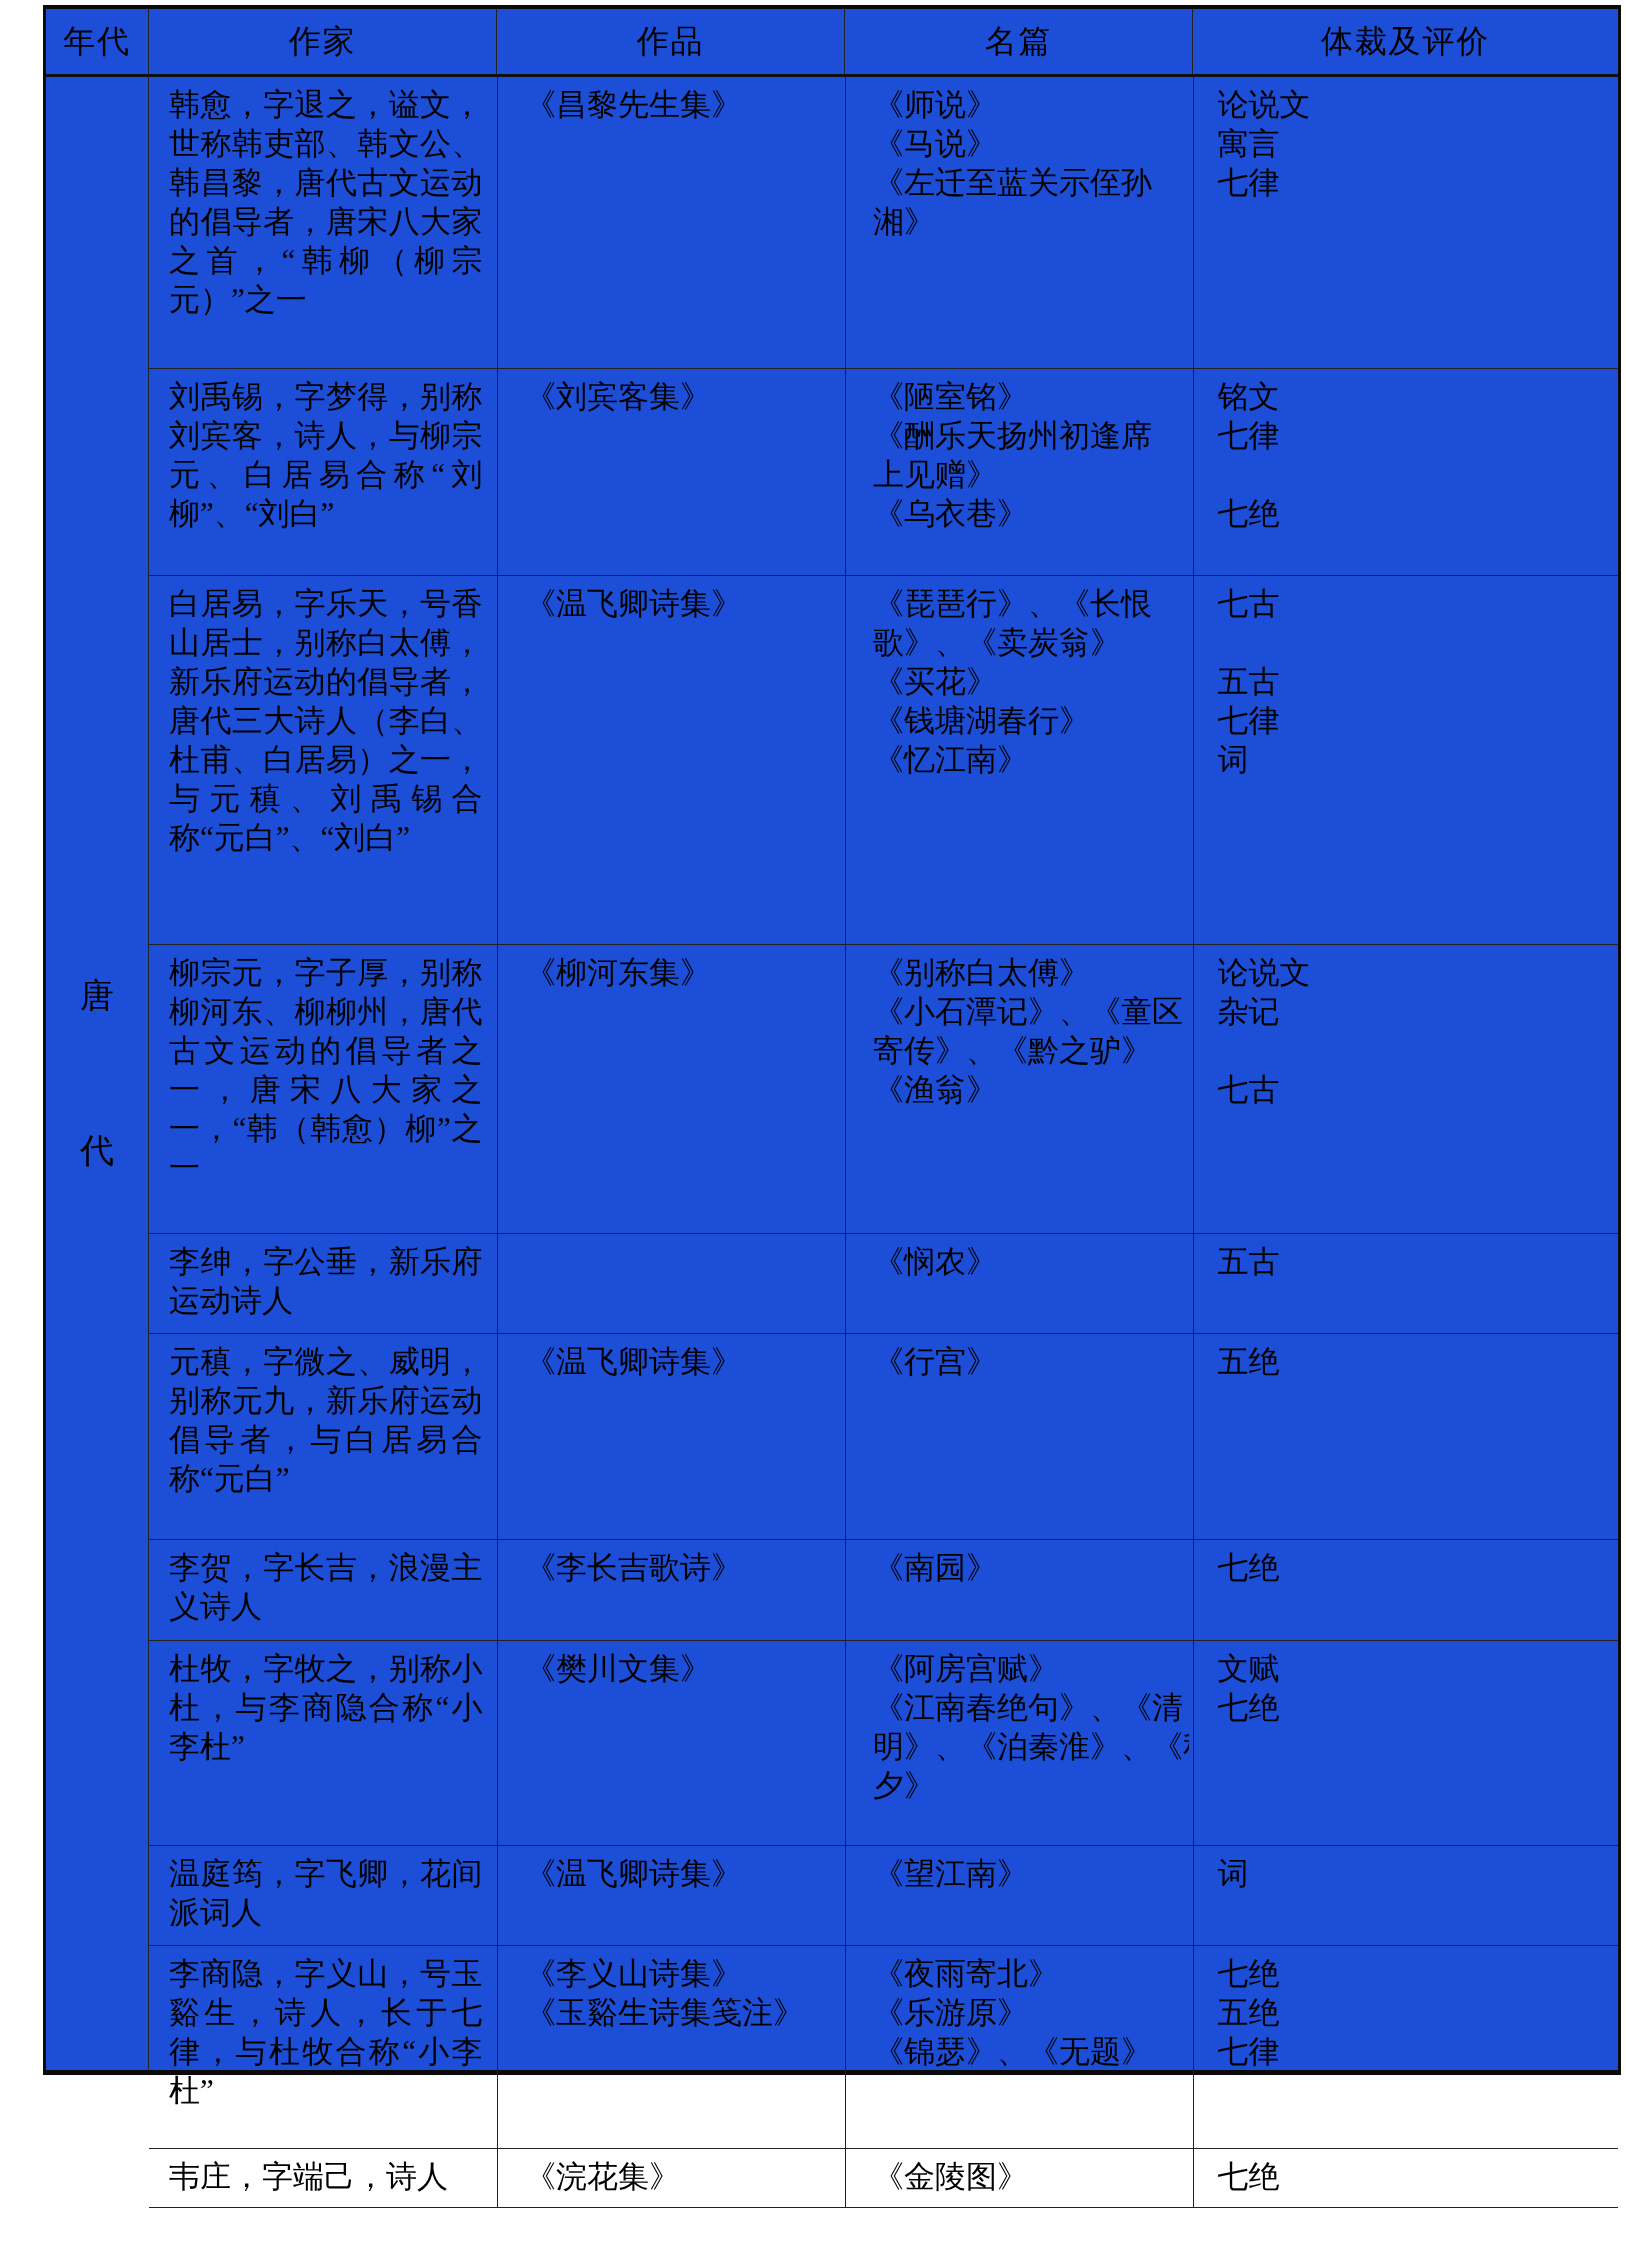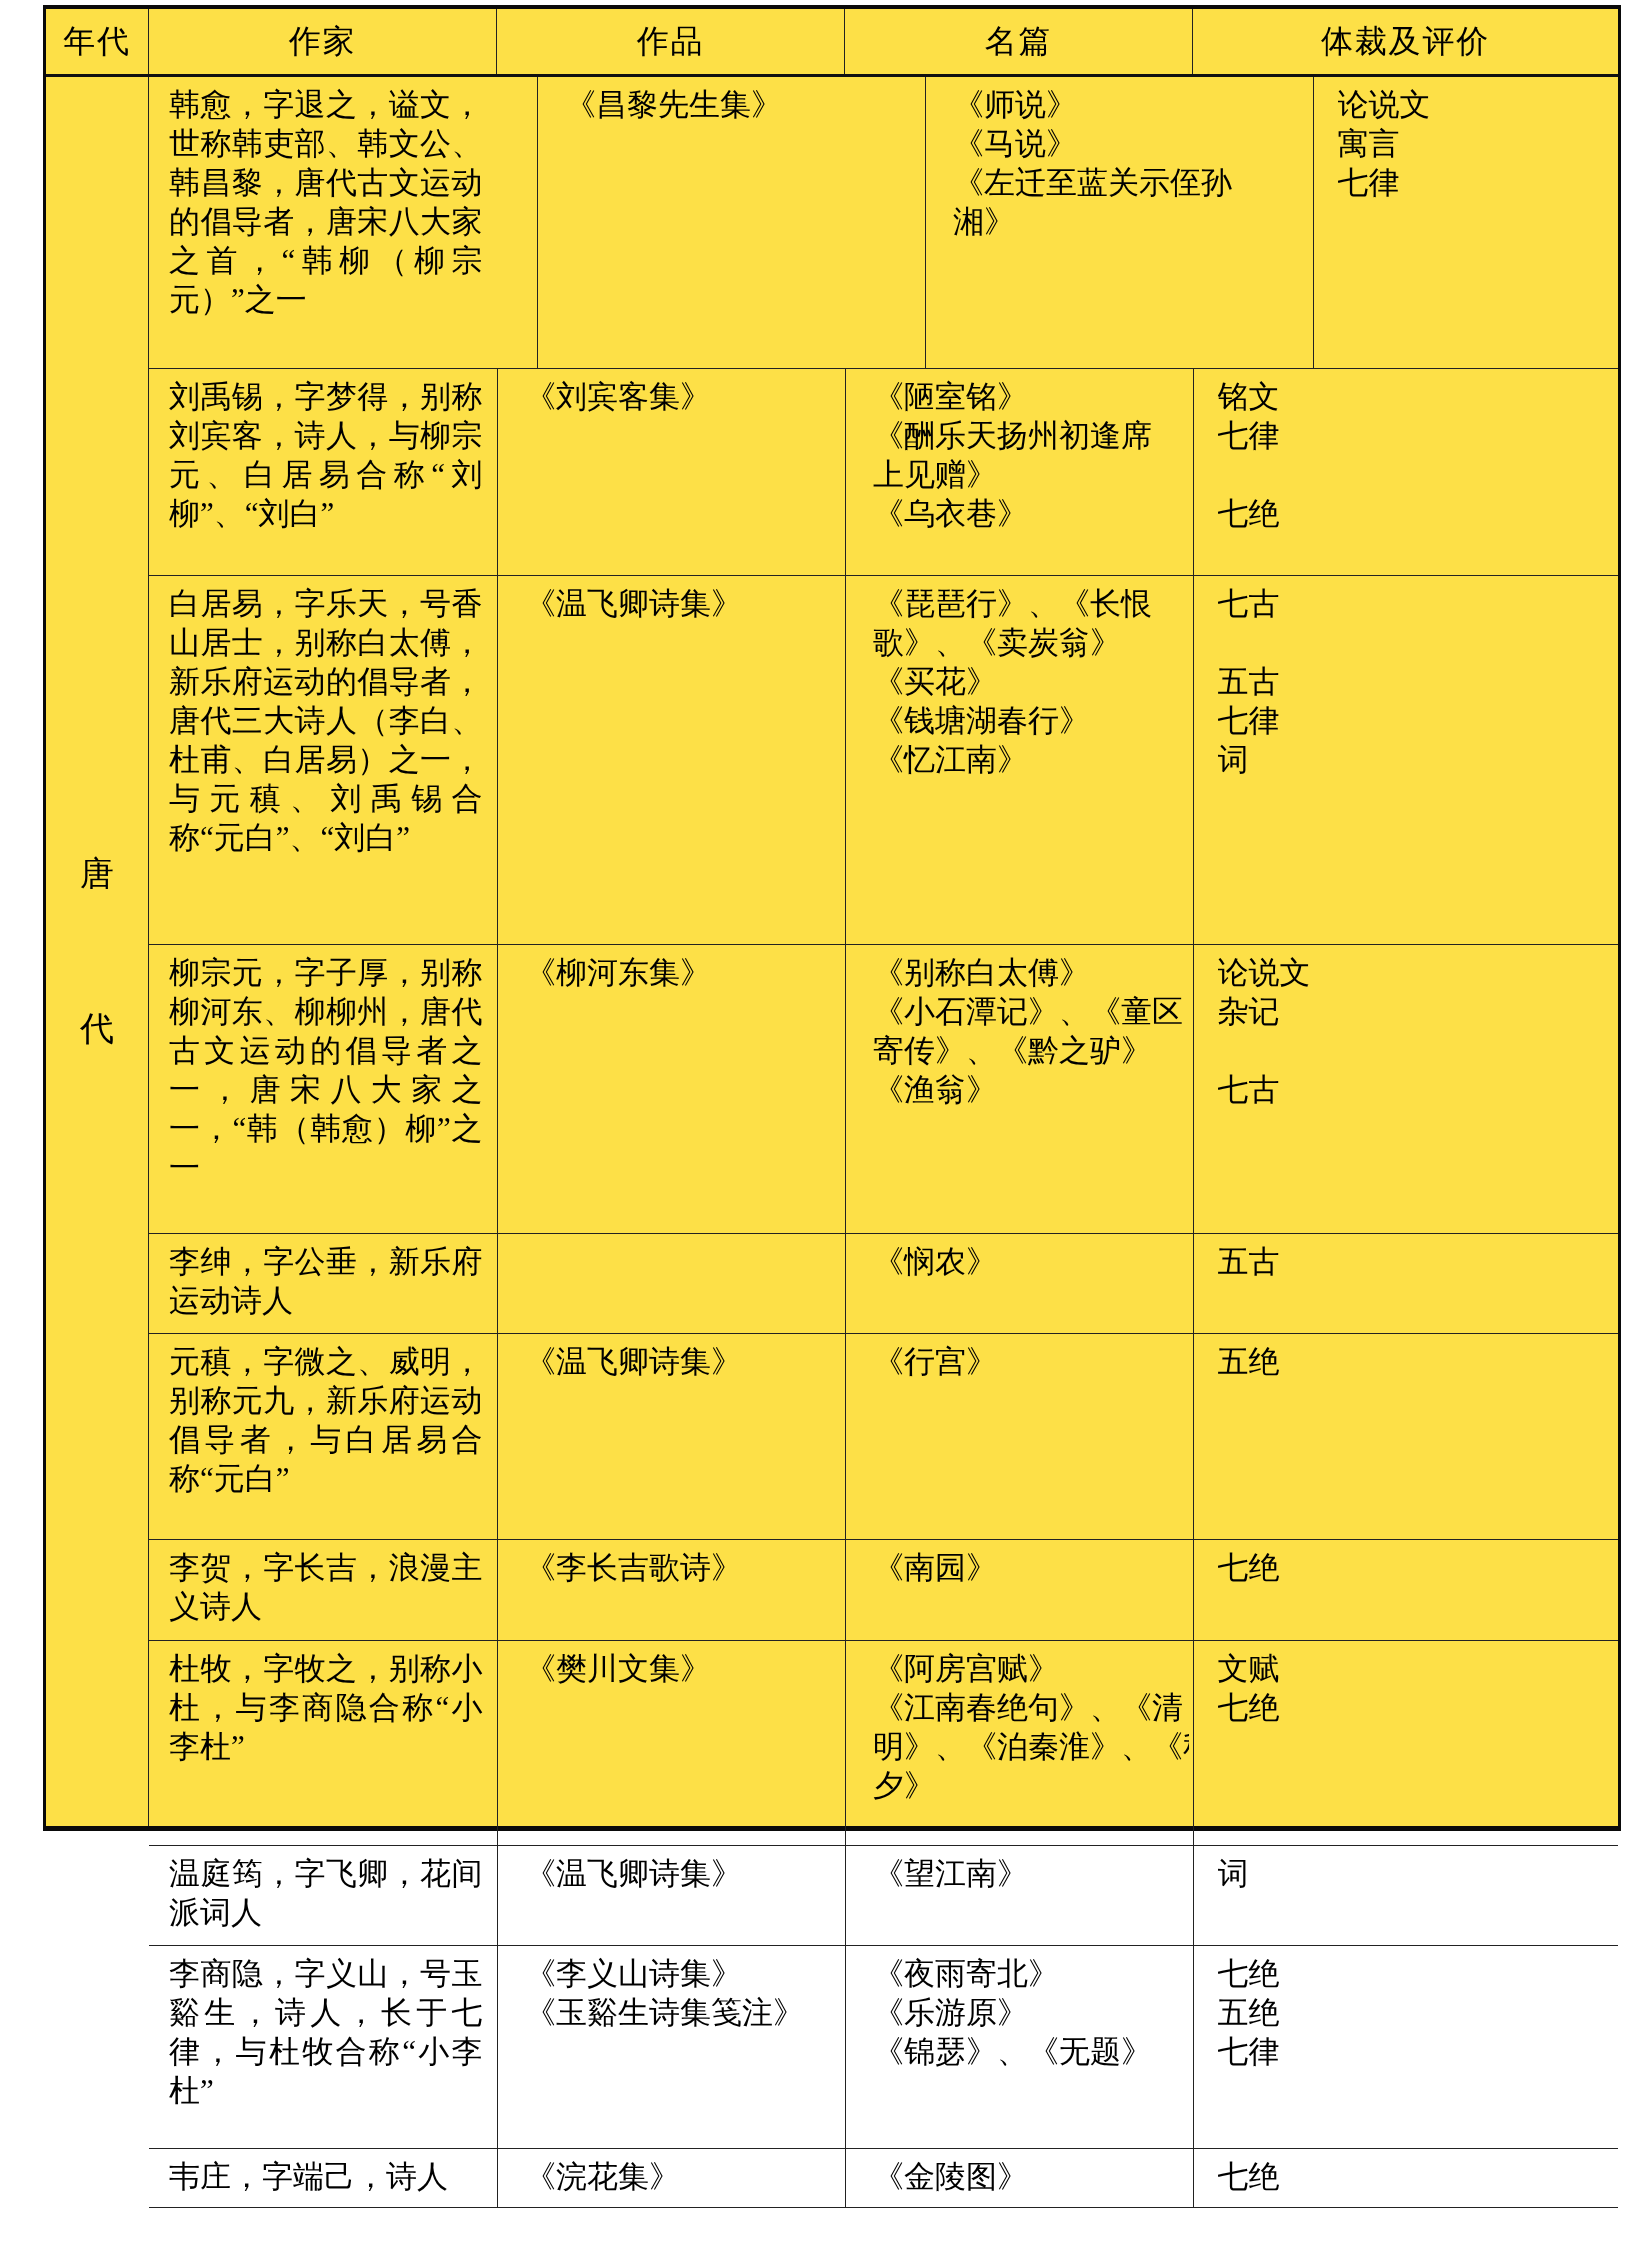--- a/index.html
+++ b/index.html
@@ -2,22 +2,22 @@
 <html style="font-size:14.5px"><head>
 <meta charset="utf-8">
 <style>
   html,body{margin:0;padding:0;background:#ffffff;}
   body{
     width:1626px;height:2266px;position:relative;overflow:hidden;
     font-family:"Liberation Serif","DejaVu Serif",serif;color:#000;
     -webkit-font-smoothing:antialiased;
   }
   .table{
-    position:absolute;left:43px;top:5.4px;width:1578px;height:1826px;
-    box-sizing:border-box;background:#fde047;
+    position:absolute;left:43px;top:5.4px;width:1578px;height:2070px;
+    box-sizing:border-box;background:#1d4ed8;
     border:3.6px solid #0a0a0a;border-top-width:4.5px;border-bottom-width:5.4px;
     display:flex;flex-direction:column;
   }
   
   .header-row{
     display:grid;grid-template-columns:102px 348px 348px 348px 1fr;
     height:65px;flex:0 0 65px;border-bottom:3.6px solid #111;box-sizing:content-box;
   }
   .hcell{
     display:flex;align-items:center;justify-content:center;
@@ -61,21 +61,21 @@
   </div>
 
   <div class="tbody">
     <div class="era-cell">
       <span>唐</span>
       <span>代</span>
     </div>
 
     <div class="rows">
 
-      <div class="row" style="height:292px;gap:40px;">
+      <div class="row" style="height:292px;">
         <div class="cell author-cell">韩愈，字退之，谥文，世称韩吏部、韩文公、韩昌黎，唐代古文运动的倡导者，唐宋八大家之首，“韩柳（柳宗元）”之一</div>
         <div class="cell works-cell">
             <div class="line">《昌黎先生集》</div>
           </div>
         <div class="cell titles-cell">
             <div class="line">《师说》</div>
             <div class="line">《马说》</div>
             <div class="line">《左迁至蓝关示侄孙</div>
             <div class="line">湘》</div>
           </div>

